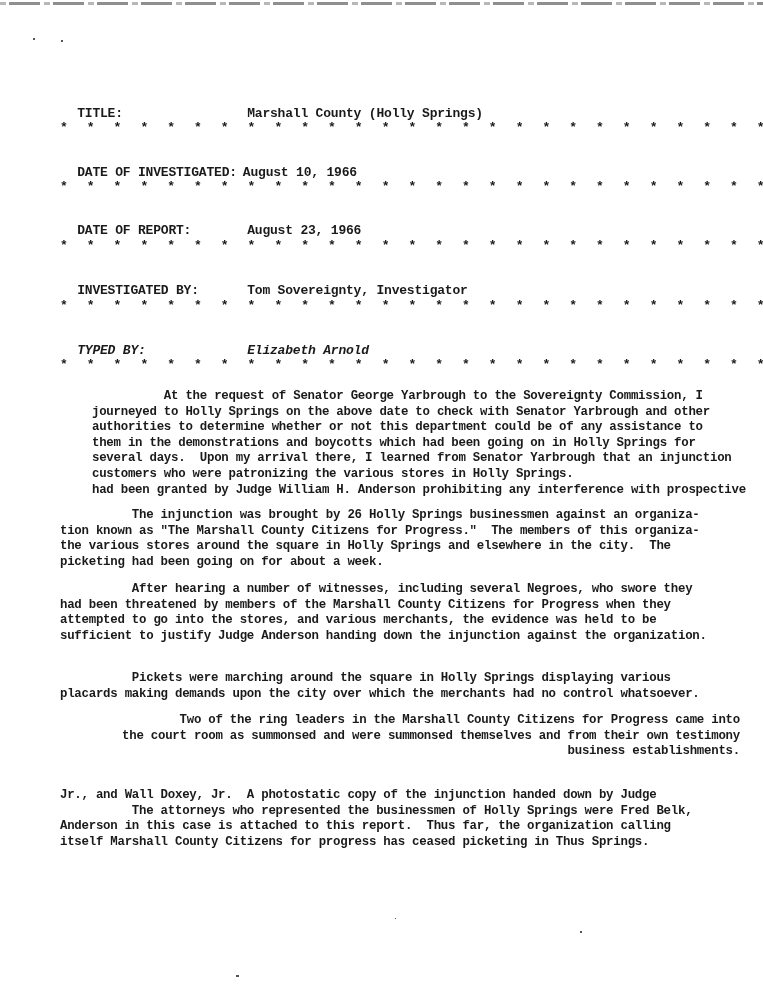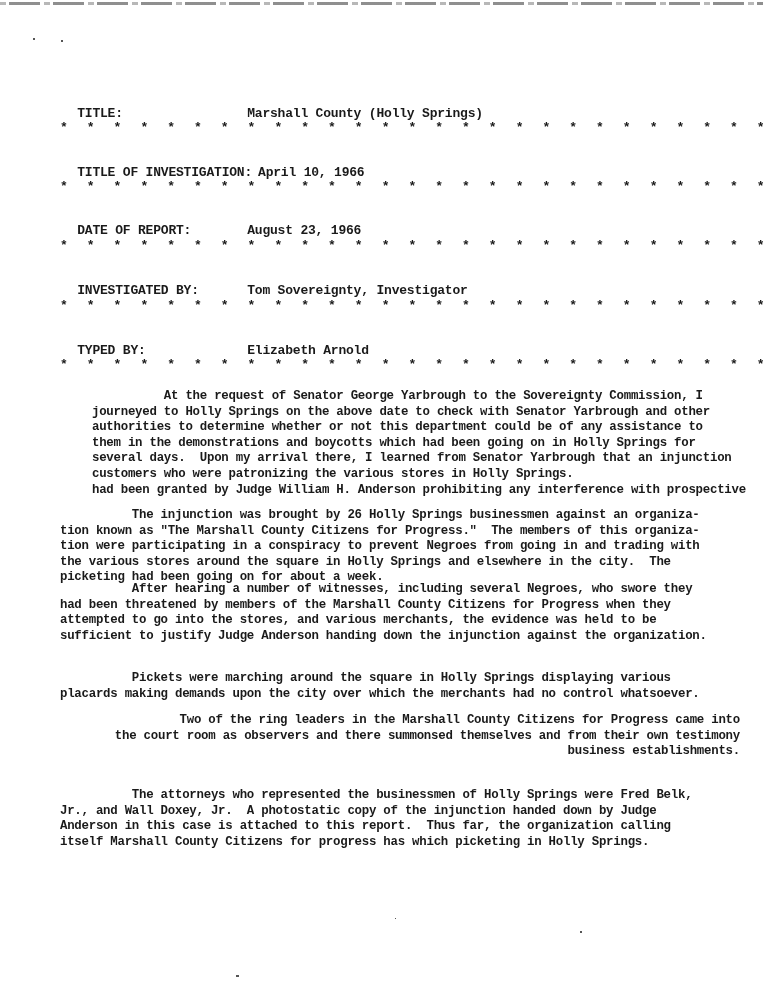--- a/index.html
+++ b/index.html
@@ -22,77 +22,76 @@
 <div class="topline"></div>
 <div class="speck" style="left:33px;top:38px;"></div>
 <div class="speck" style="left:61px;top:40px;"></div>
 
 <div class="field" style="top:91px;">
   <span class="label">TITLE:</span><span>Marshall County (Holly Springs)</span>
 </div>
 <div class="stars" style="top:120px;">* * * * * * * * * * * * * * * * * * * * * * * * * * * * * * * * * * * * * * * * * * * *</div>
 
 <div class="field" style="top:150px;">
-  <span class="label wide">TITLE OF INVESTIGATION:</span><span>April 10, 1966</span>
+  <span class="label wide">DATE OF INVESTIGATED:</span><span>August 10, 1966</span>
 </div>
 <div class="stars" style="top:179px;">* * * * * * * * * * * * * * * * * * * * * * * * * * * * * * * * * * * * * * * * * * * *</div>
 
 <div class="field" style="top:208px;">
   <span class="label">DATE OF REPORT:</span><span>August 23, 1966</span>
 </div>
 <div class="stars" style="top:238px;">* * * * * * * * * * * * * * * * * * * * * * * * * * * * * * * * * * * * * * * * * * * *</div>
 
 <div class="field" style="top:268px;">
   <span class="label">INVESTIGATED BY:</span><span>Tom Sovereignty, Investigator</span>
 </div>
 <div class="stars" style="top:298px;">* * * * * * * * * * * * * * * * * * * * * * * * * * * * * * * * * * * * * * * * * * * *</div>
 
-<div class="field" style="top:328px;">
+<div class="field" style="top:328px;font-style:italic;">
   <span class="label">TYPED BY:</span><span>Elizabeth Arnold</span>
 </div>
 <div class="stars" style="top:357px;">* * * * * * * * * * * * * * * * * * * * * * * * * * * * * * * * * * * * * * * * * * * *</div>
 
 <div class="para" style="top:389px;margin-left:32px;">
   <span class="line">          At the request of Senator George Yarbrough to the Sovereignty Commission, I</span>
   <span class="line">journeyed to Holly Springs on the above date to check with Senator Yarbrough and other</span>
   <span class="line">authorities to determine whether or not this department could be of any assistance to</span>
   <span class="line">them in the demonstrations and boycotts which had been going on in Holly Springs for</span>
   <span class="line">several days.  Upon my arrival there, I learned from Senator Yarbrough that an injunction</span>
   <span class="line">customers who were patronizing the various stores in Holly Springs.</span>
   <span class="line">had been granted by Judge William H. Anderson prohibiting any interference with prospective</span>
 </div>
 
 <div class="para" style="top:508px;">
   <span class="line">          The injunction was brought by 26 Holly Springs businessmen against an organiza-</span>
   <span class="line">tion known as "The Marshall County Citizens for Progress."  The members of this organiza-</span>
-  <span class="line">tion were participating in a conspiracy to prevent Negroes from going in and trading with</span>
   <span class="line">the various stores around the square in Holly Springs and elsewhere in the city.  The</span>
   <span class="line">picketing had been going on for about a week.</span>
 </div>
 
 <div class="para" style="top:582px;">
   <span class="line">          After hearing a number of witnesses, including several Negroes, who swore they</span>
   <span class="line">had been threatened by members of the Marshall County Citizens for Progress when they</span>
   <span class="line">attempted to go into the stores, and various merchants, the evidence was held to be</span>
   <span class="line">sufficient to justify Judge Anderson handing down the injunction against the organization.</span>
 </div>
 
 <div class="para" style="top:671px;">
   <span class="line">          Pickets were marching around the square in Holly Springs displaying various</span>
   <span class="line">placards making demands upon the city over which the merchants had no control whatsoever.</span>
 </div>
 
 <div class="para" style="top:713px;text-align:right;">
   <span class="line">          Two of the ring leaders in the Marshall County Citizens for Progress came into</span>
-  <span class="line">the court room as observers and there summonsed themselves and from their own testimony</span>
+  <span class="line">the court room as summonsed and were summonsed themselves and from their own testimony</span>
   <span class="line">business establishments.</span>
 </div>
 
 <div class="para" style="top:788px;">
+  <span class="line">Jr., and Wall Doxey, Jr.  A photostatic copy of the injunction handed down by Judge</span>
   <span class="line">          The attorneys who represented the businessmen of Holly Springs were Fred Belk,</span>
-  <span class="line">Jr., and Wall Doxey, Jr.  A photostatic copy of the injunction handed down by Judge</span>
   <span class="line">Anderson in this case is attached to this report.  Thus far, the organization calling</span>
-  <span class="line">itself Marshall County Citizens for progress has which picketing in Holly Springs.</span>
+  <span class="line">itself Marshall County Citizens for progress has ceased picketing in Thus Springs.</span>
 </div>
 
 <div class="speck" style="left:395px;top:918px;width:1px;height:1px;"></div>
 <div class="speck" style="left:580px;top:931px;"></div>
 <div class="speck" style="left:236px;top:975px;width:3px;"></div>
 
 </body></html>

